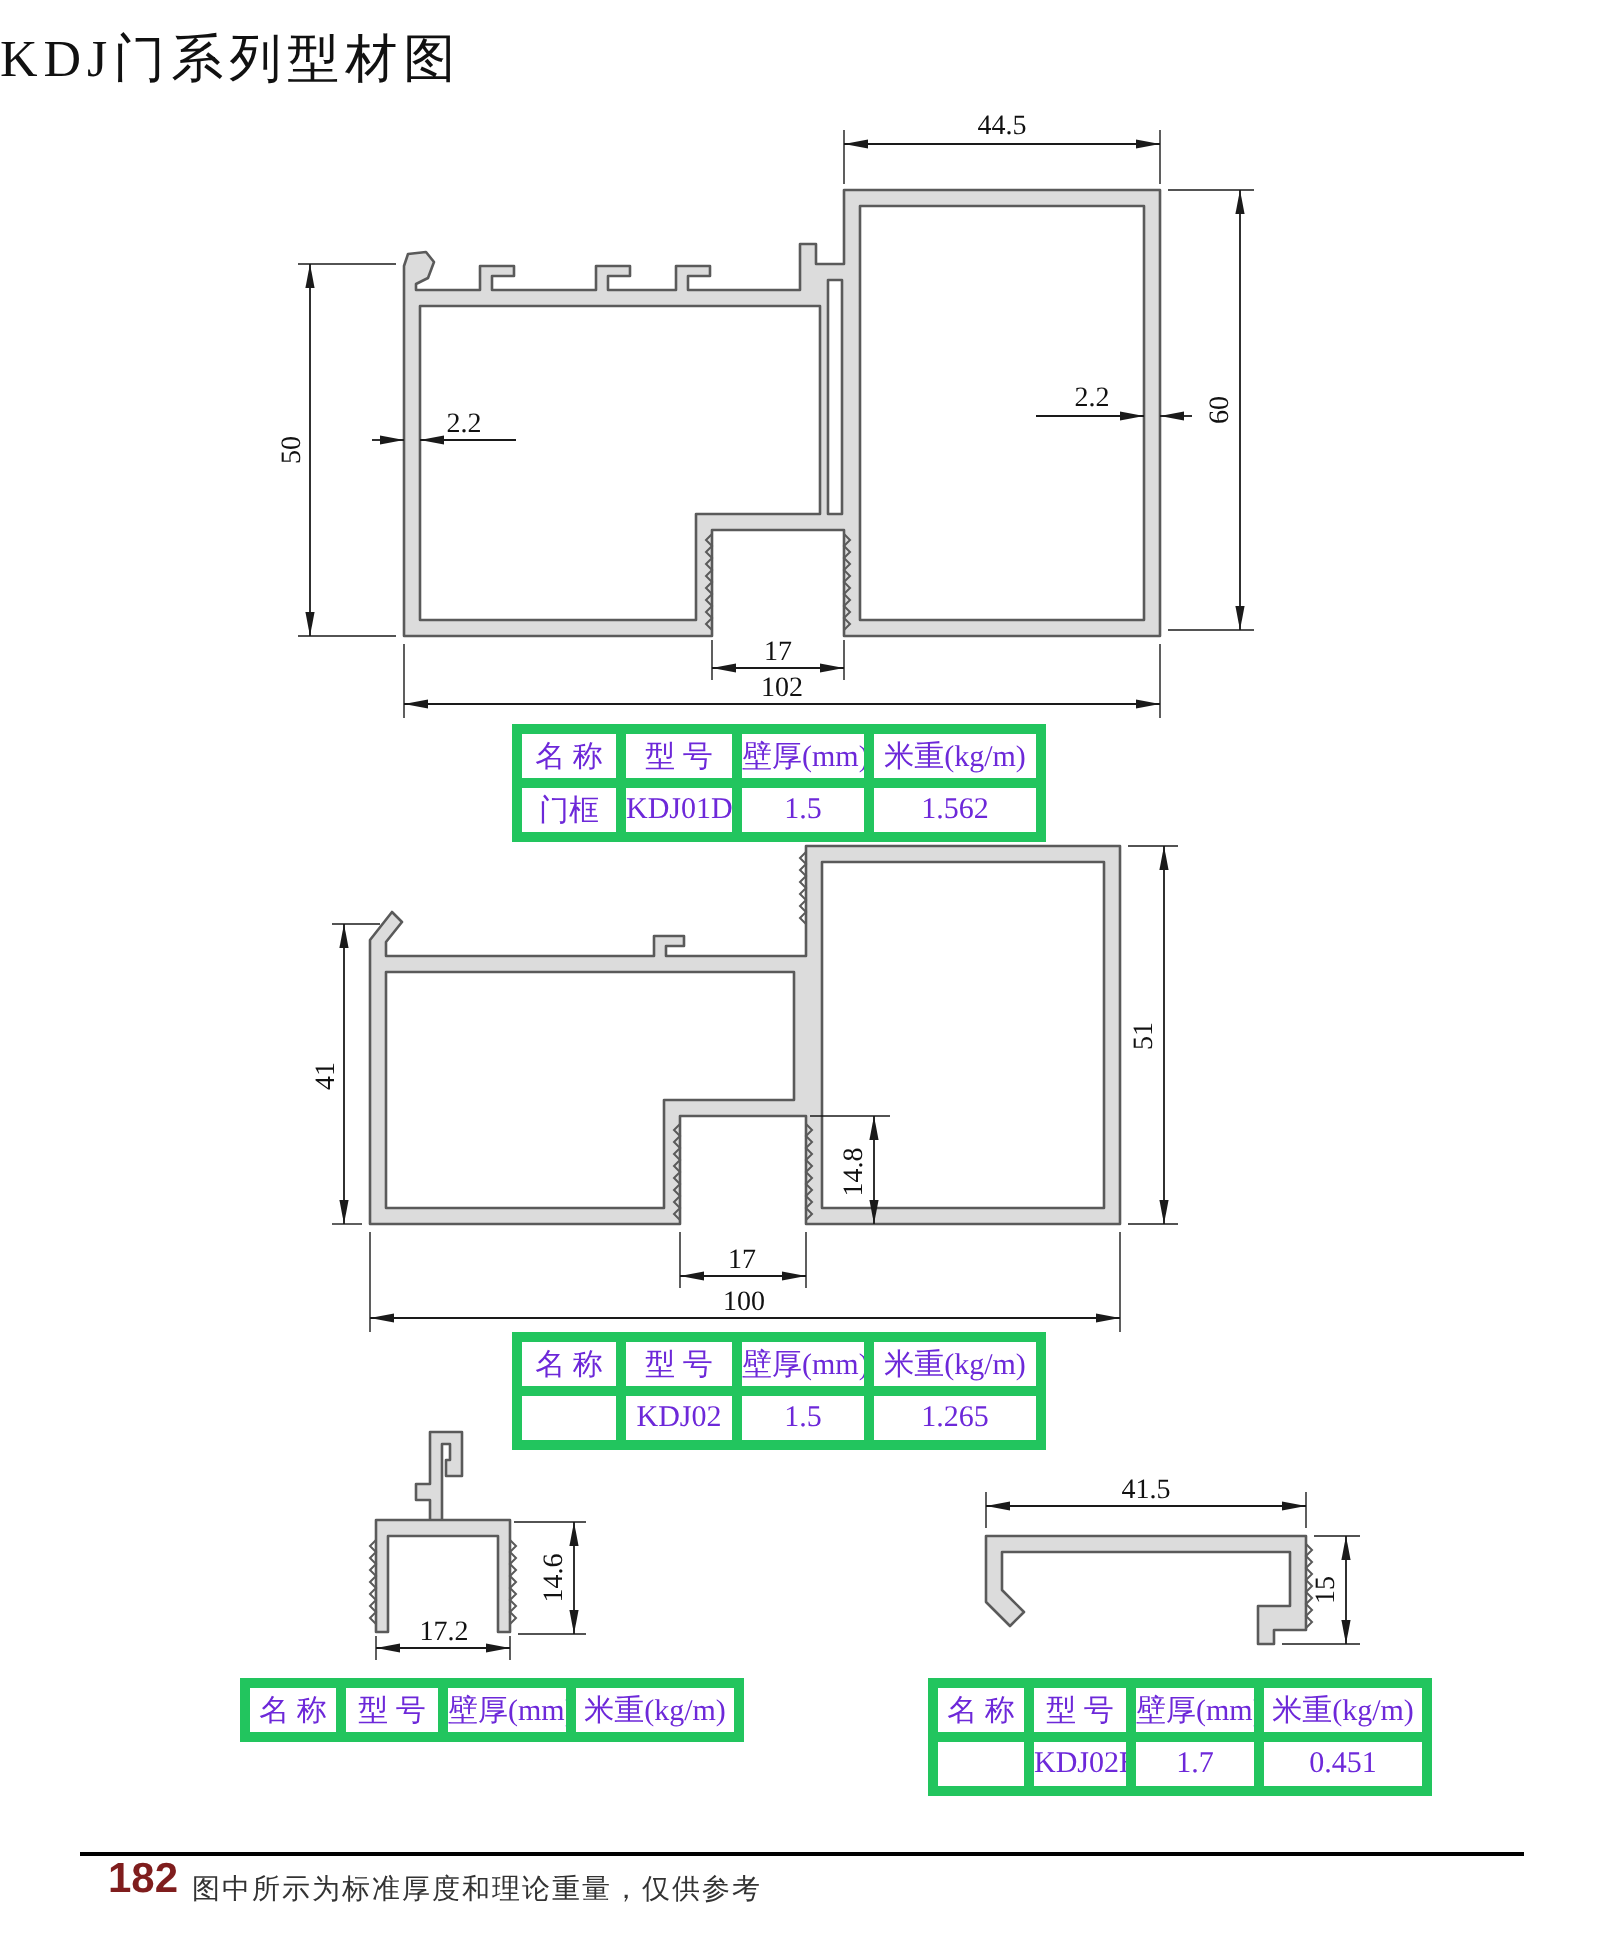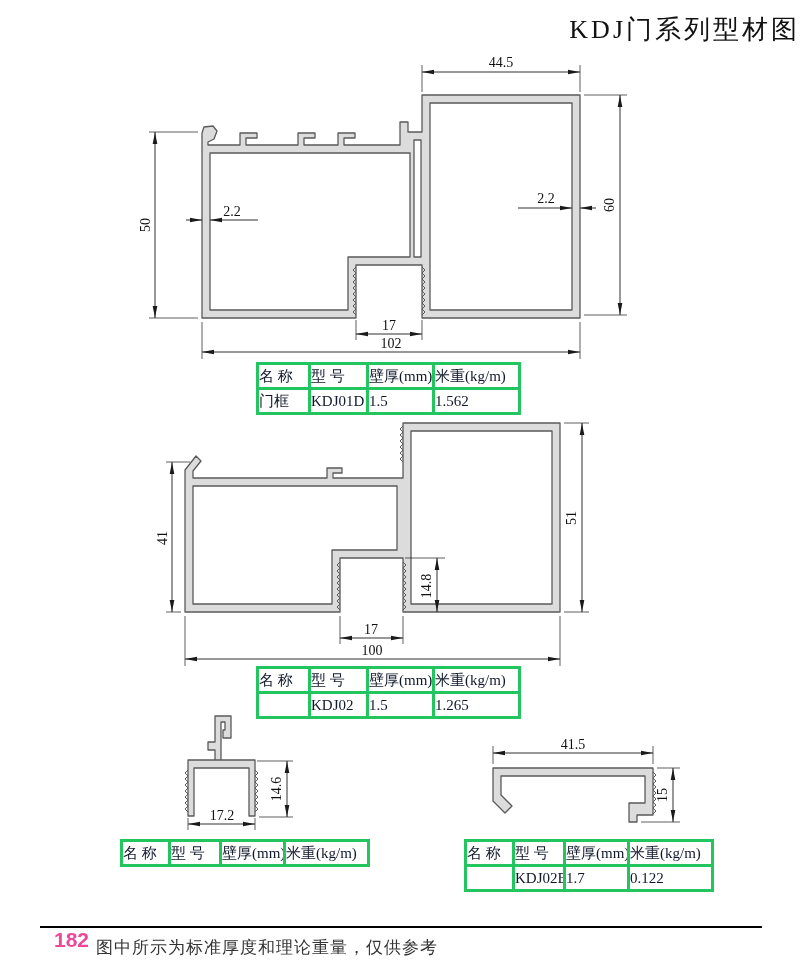--- a/index.html
+++ b/index.html
@@ -1,34 +1,34 @@
 <!DOCTYPE html>
 <html><head>
 <meta charset="utf-8">
 <style>
   html,body{margin:0;padding:0;}
   body{width:800px;height:978px;background:#ffffff;position:relative;overflow:hidden;
        font-family:"Liberation Serif","DejaVu Serif",serif;}
-  .page-title{position:absolute;left:0;top:12px;width:800px;text-align:right;
+  .page-title{position:absolute;left:0;top:12px;width:800px;text-align:left;
        font-size:26px;letter-spacing:3px;color:#111;font-weight:500;}
   svg.draw{position:absolute;left:0;top:0;}
   .prof{fill:#dcdcdc;stroke:#5a5a5a;stroke-width:1.3;fill-rule:evenodd;stroke-linejoin:round;}
   .ser{fill:none;stroke:#5a5a5a;stroke-width:1;}
   .dl{stroke:#1a1a1a;stroke-width:0.9;fill:none;}
   .ext{stroke:#1a1a1a;stroke-width:0.7;}
   text.dim{font-family:"Liberation Serif","DejaVu Serif",serif;font-size:14px;fill:#111;}
   table.spec{position:absolute;border-collapse:collapse;border:2px solid #111;
        table-layout:fixed;background:#fff;}
-  table.spec th,table.spec td{border:3px solid #22c55e;font-weight:normal;text-align:left;
-       padding:0;height:22px;font-size:15px;color:#0f172a;white-space:nowrap;overflow:hidden;}
+  table.spec th,table.spec td{border:5px solid #22c55e;font-weight:normal;text-align:center;
+       padding:0;height:22px;font-size:15px;color:#6d28d9;white-space:nowrap;overflow:hidden;}
   .footer-line{position:absolute;left:40px;top:926px;width:722px;height:2px;background:#000;}
   .footer-page{position:absolute;left:54px;top:929px;font-family:"Liberation Sans","DejaVu Sans",sans-serif;
-       font-size:21px;font-weight:600;color:#ec4899;line-height:1;}
+       font-size:21px;font-weight:600;color:#7f1d1d;line-height:1;}
   .footer-note{position:absolute;left:96px;top:936px;font-family:"Liberation Sans","DejaVu Sans",sans-serif;
-       font-size:17px;color:#333;letter-spacing:1px;}
+       font-size:14px;color:#333;letter-spacing:1px;}
 </style>
 </head>
 <body>
 
 <div class="page-title">KDJ门系列型材图</div>
 
 <svg class="draw" width="800" height="978" viewBox="0 0 800 978">
   <defs>
     <marker id="arr" viewBox="0 0 12 6" markerWidth="12" markerHeight="6" refX="12" refY="3" orient="auto-start-reverse" markerUnits="userSpaceOnUse">
       <path d="M12,3 L0,0.7 L0,5.3 Z" fill="#1a1a1a"></path>
@@ -231,20 +231,20 @@
       <tr>
     <th>名 称</th>
     <th>型 号</th>
     <th>壁厚(mm)</th>
     <th>米重(kg/m)</th>
   </tr>
   <tr>
     <td></td>
     <td>KDJ02B</td>
     <td>1.7</td>
-    <td>0.122</td>
+    <td>0.451</td>
   </tr>
 </tbody>
   </table>
 
 <div class="footer-line"></div>
 <div class="footer-page">182</div>
 <div class="footer-note">图中所示为标准厚度和理论重量，仅供参考</div>
 
 </body></html>

